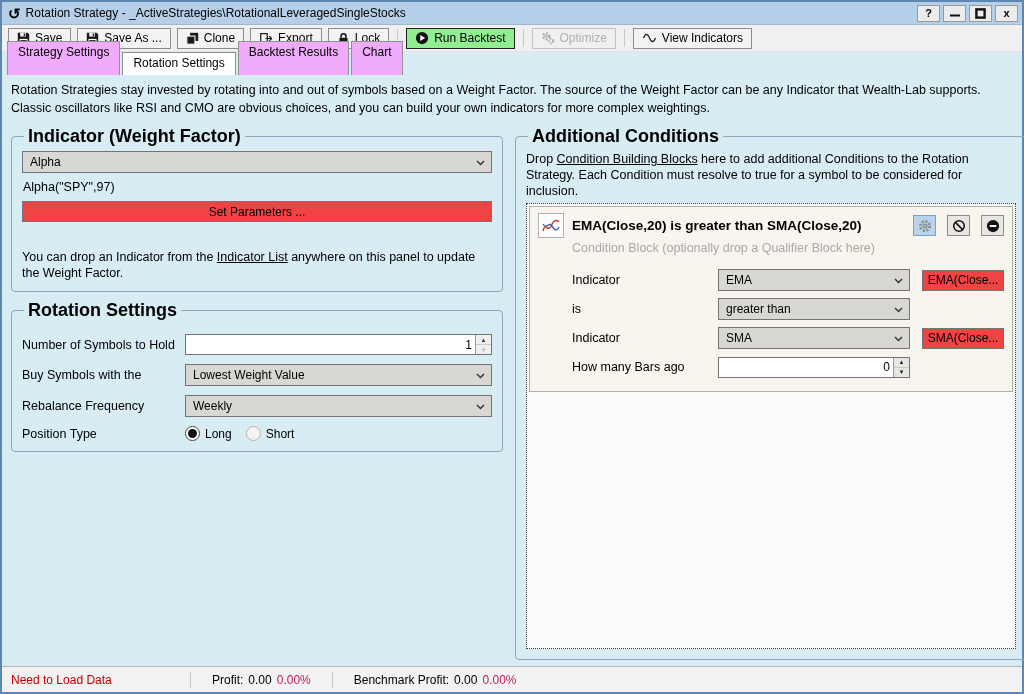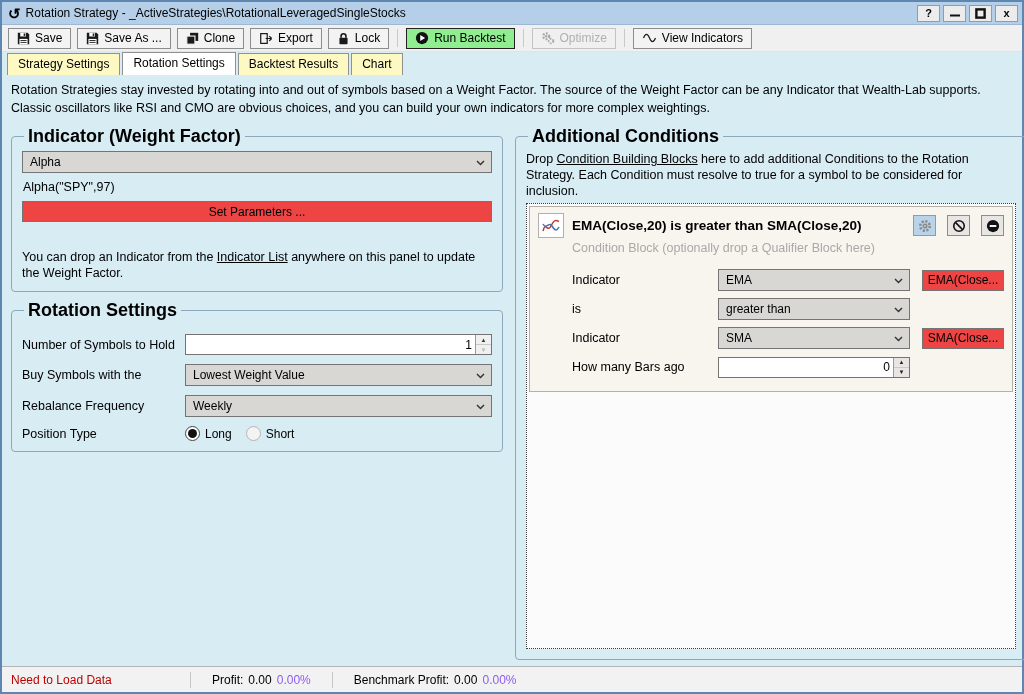--- a/index.html
+++ b/index.html
@@ -34,22 +34,22 @@
     display:flex; align-items:center; gap:5px; height:21px;
     background:#f3f3f3; border:1px solid #8c8c8c; padding:0 8px; white-space:nowrap;
   }
   .tbtn svg { flex:0 0 auto; }
   .tbtn.run { background:#90ee90; border:1px solid #222; }
   .tbtn.disabled { color:#b0b0b0; border-color:#c3c3c3; background:#f0f0f0; }
   .tb-sep { width:1px; height:18px; background:#c8c8c8; margin:0 2px; }
   
   .tabrow { height:23px; flex:0 0 23px; display:flex; align-items:flex-end; padding-left:5px; }
   .tab {
-    padding:3px 10px 4px; background:#fef9c3; border:1px solid #919191; border-bottom:none;
-    margin-right:2px; white-space:nowrap; height:22px;
+    padding:3px 10px 4px; background:#f0abfc; border:1px solid #919191; border-bottom:none;
+    margin-right:2px; white-space:nowrap; height:34px;
   }
   .tab.active { background:#ffffff; height:23px; position:relative; z-index:2; }
   
   .content { flex:1; min-height:0; display:flex; flex-direction:column; padding:6px 9px 6px 9px; }
   .description { line-height:18px; font-size:12.5px; margin:0 0 9px 0; }
   .columns { flex:1; min-height:0; display:flex; gap:12px; align-items:stretch; }
   .left-col { width:492px; flex:0 0 492px; display:flex; flex-direction:column; gap:8px; }
   .right-col { flex:1; display:flex; }
   fieldset.group {
     border:1px solid #8ca8bc; border-radius:4px; margin:0; padding:4px 10px 10px 10px;
@@ -117,21 +117,21 @@
   .crow .cctrl { width:192px; flex:0 0 192px; }
   .crow .cparam { width:82px; flex:0 0 82px; margin-left:12px; font-size:12px; }
   
   .statusbar {
     height:26px; flex:0 0 26px; background:#f2f2f2; border-top:1px solid #b4b4b4;
     display:flex; align-items:center; padding:0 9px; gap:21px;
   }
   .status-msg { color:#c00000; width:158px; flex:0 0 158px; }
   .sb-sep { width:1px; height:16px; background:#c6c6c6; }
   .sb-val { font-weight:bold; font-weight:normal; }
-  .sb-pct { color:#8b5cf6; }
+  .sb-pct { color:#be185d; }
   .sb-grp { display:flex; gap:5px; align-items:center; white-space:nowrap; }
 </style>
 </head>
 <body>
 
 <div class="window">
 
   <div class="titlebar">
     <span class="app-icon">↺</span>
     <span class="title-text">Rotation Strategy - _ActiveStrategies\RotationalLeveragedSingleStocks</span>

